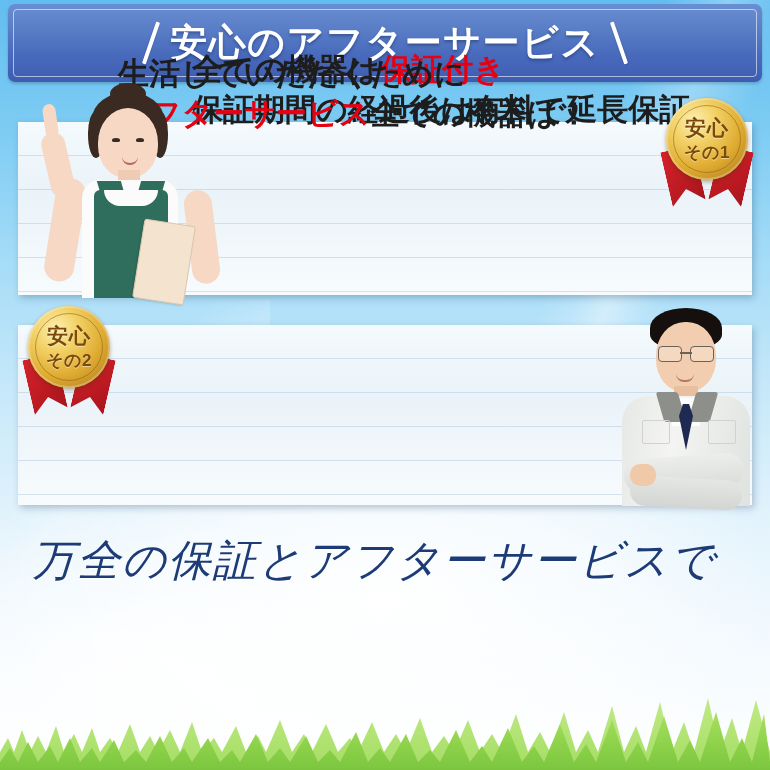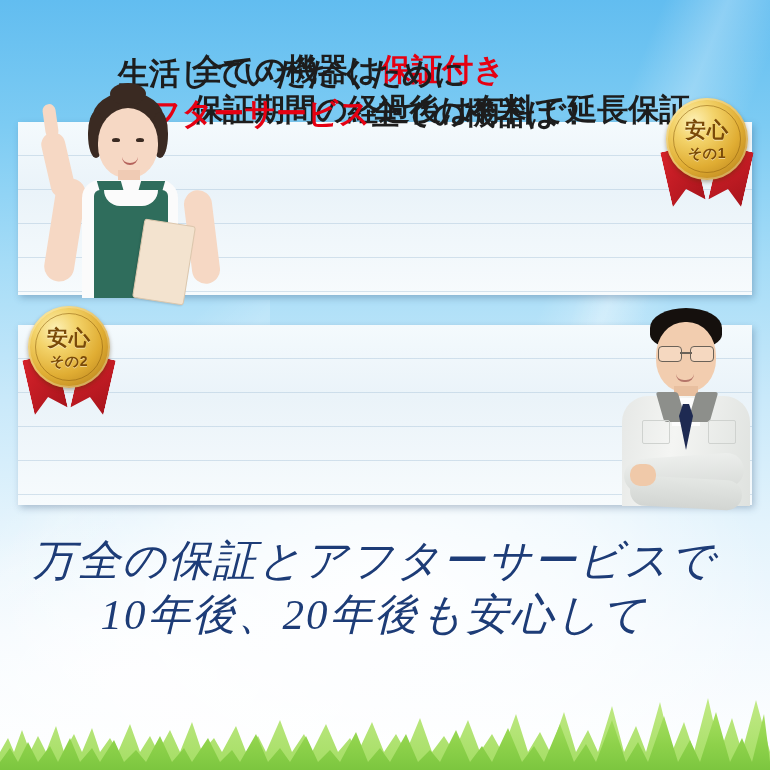--- a/index.html
+++ b/index.html
@@ -133,21 +133,21 @@
   .badge .ribbon i.l{left:2px;transform:rotate(-13deg);}
   .badge .ribbon i.r{right:2px;transform:rotate(13deg);}
   .badge .coin{position:absolute;left:6px;top:0;width:82px;height:82px;border-radius:50%;
      background:radial-gradient(circle at 34% 28%,#fdf0b4 0%,#f3d36a 26%,#e0ad33 58%,#b9821c 88%,#8d5e12 100%);
      box-shadow:0 2px 4px rgba(80,50,0,.40), inset 0 0 0 2px rgba(255,255,255,.25);
      display:flex;flex-direction:column;align-items:center;justify-content:center;}
   .badge .coin:after{content:"";position:absolute;left:7px;top:7px;right:7px;bottom:7px;
      border:1.4px solid rgba(140,95,15,.55);border-radius:50%;}
   .badge .b-top{color:#7a4a08;font-size:21px;font-weight:bold;line-height:1;letter-spacing:1px;
      text-shadow:0 1px 0 rgba(255,255,255,.45);}
-  .badge .b-bot{color:#7a4a08;font-size:14px;font-weight:bold;line-height:1;margin-top:6px;letter-spacing:.5px;
+  .badge .b-bot{color:#7a4a08;font-size:17px;font-weight:bold;line-height:1;margin-top:6px;letter-spacing:.5px;
      text-shadow:0 1px 0 rgba(255,255,255,.45);}
 
   
   #closing{position:absolute;left:0;top:534px;width:748px;text-align:center;z-index:5;}
   #closing div{
     font-family:"Liberation Serif","DejaVu Serif",serif;
     color:#1d3c77;font-size:43px;line-height:1.26;letter-spacing:2px;font-style:italic;font-weight:normal;
     text-shadow:0 1px 2px rgba(255,255,255,.85);
   }
 
@@ -156,20 +156,27 @@
 </style>
 </head>
 <body>
 
 <div id="stage">
 
   <div class="sheen a"></div>
   <div class="sheen b"></div>
   <div class="sheen c"></div>
 
+  <div id="header">
+    <div class="head-inner">
+      <span class="slash l"></span>
+      <span id="header-title">安心のアフターサービス</span>
+      <span class="slash r"></span>
+    </div>
+  </div>
 
   <div id="card1" class="card">
     <div class="rules"></div>
   </div>
 
   <div id="woman">
     <span class="armL"></span>
     <span class="forearm"></span>
     <span class="finger"></span>
     <span class="hair"></span>
@@ -248,21 +255,20 @@
         <i class="r"></i>
       </div>
     <div class="coin">
       <span class="b-top">安心</span>
       <span class="b-bot">その2</span>
     </div>
   </div>
 
   <div id="closing">
     <div>万全の保証とアフターサービスで</div>
-    <div>10年後、20年後も安心して</div>
   </div>
 
   <svg id="grass" viewBox="0 0 770 92" preserveAspectRatio="none">
     <defs>
       <linearGradient id="gg" x1="0" y1="0" x2="0" y2="1">
         <stop offset="0%" stop-color="#a8e061"></stop>
         <stop offset="55%" stop-color="#8ed24b"></stop>
         <stop offset="100%" stop-color="#7cc63f"></stop>
       </linearGradient>
       <linearGradient id="gg2" x1="0" y1="0" x2="0" y2="1">

